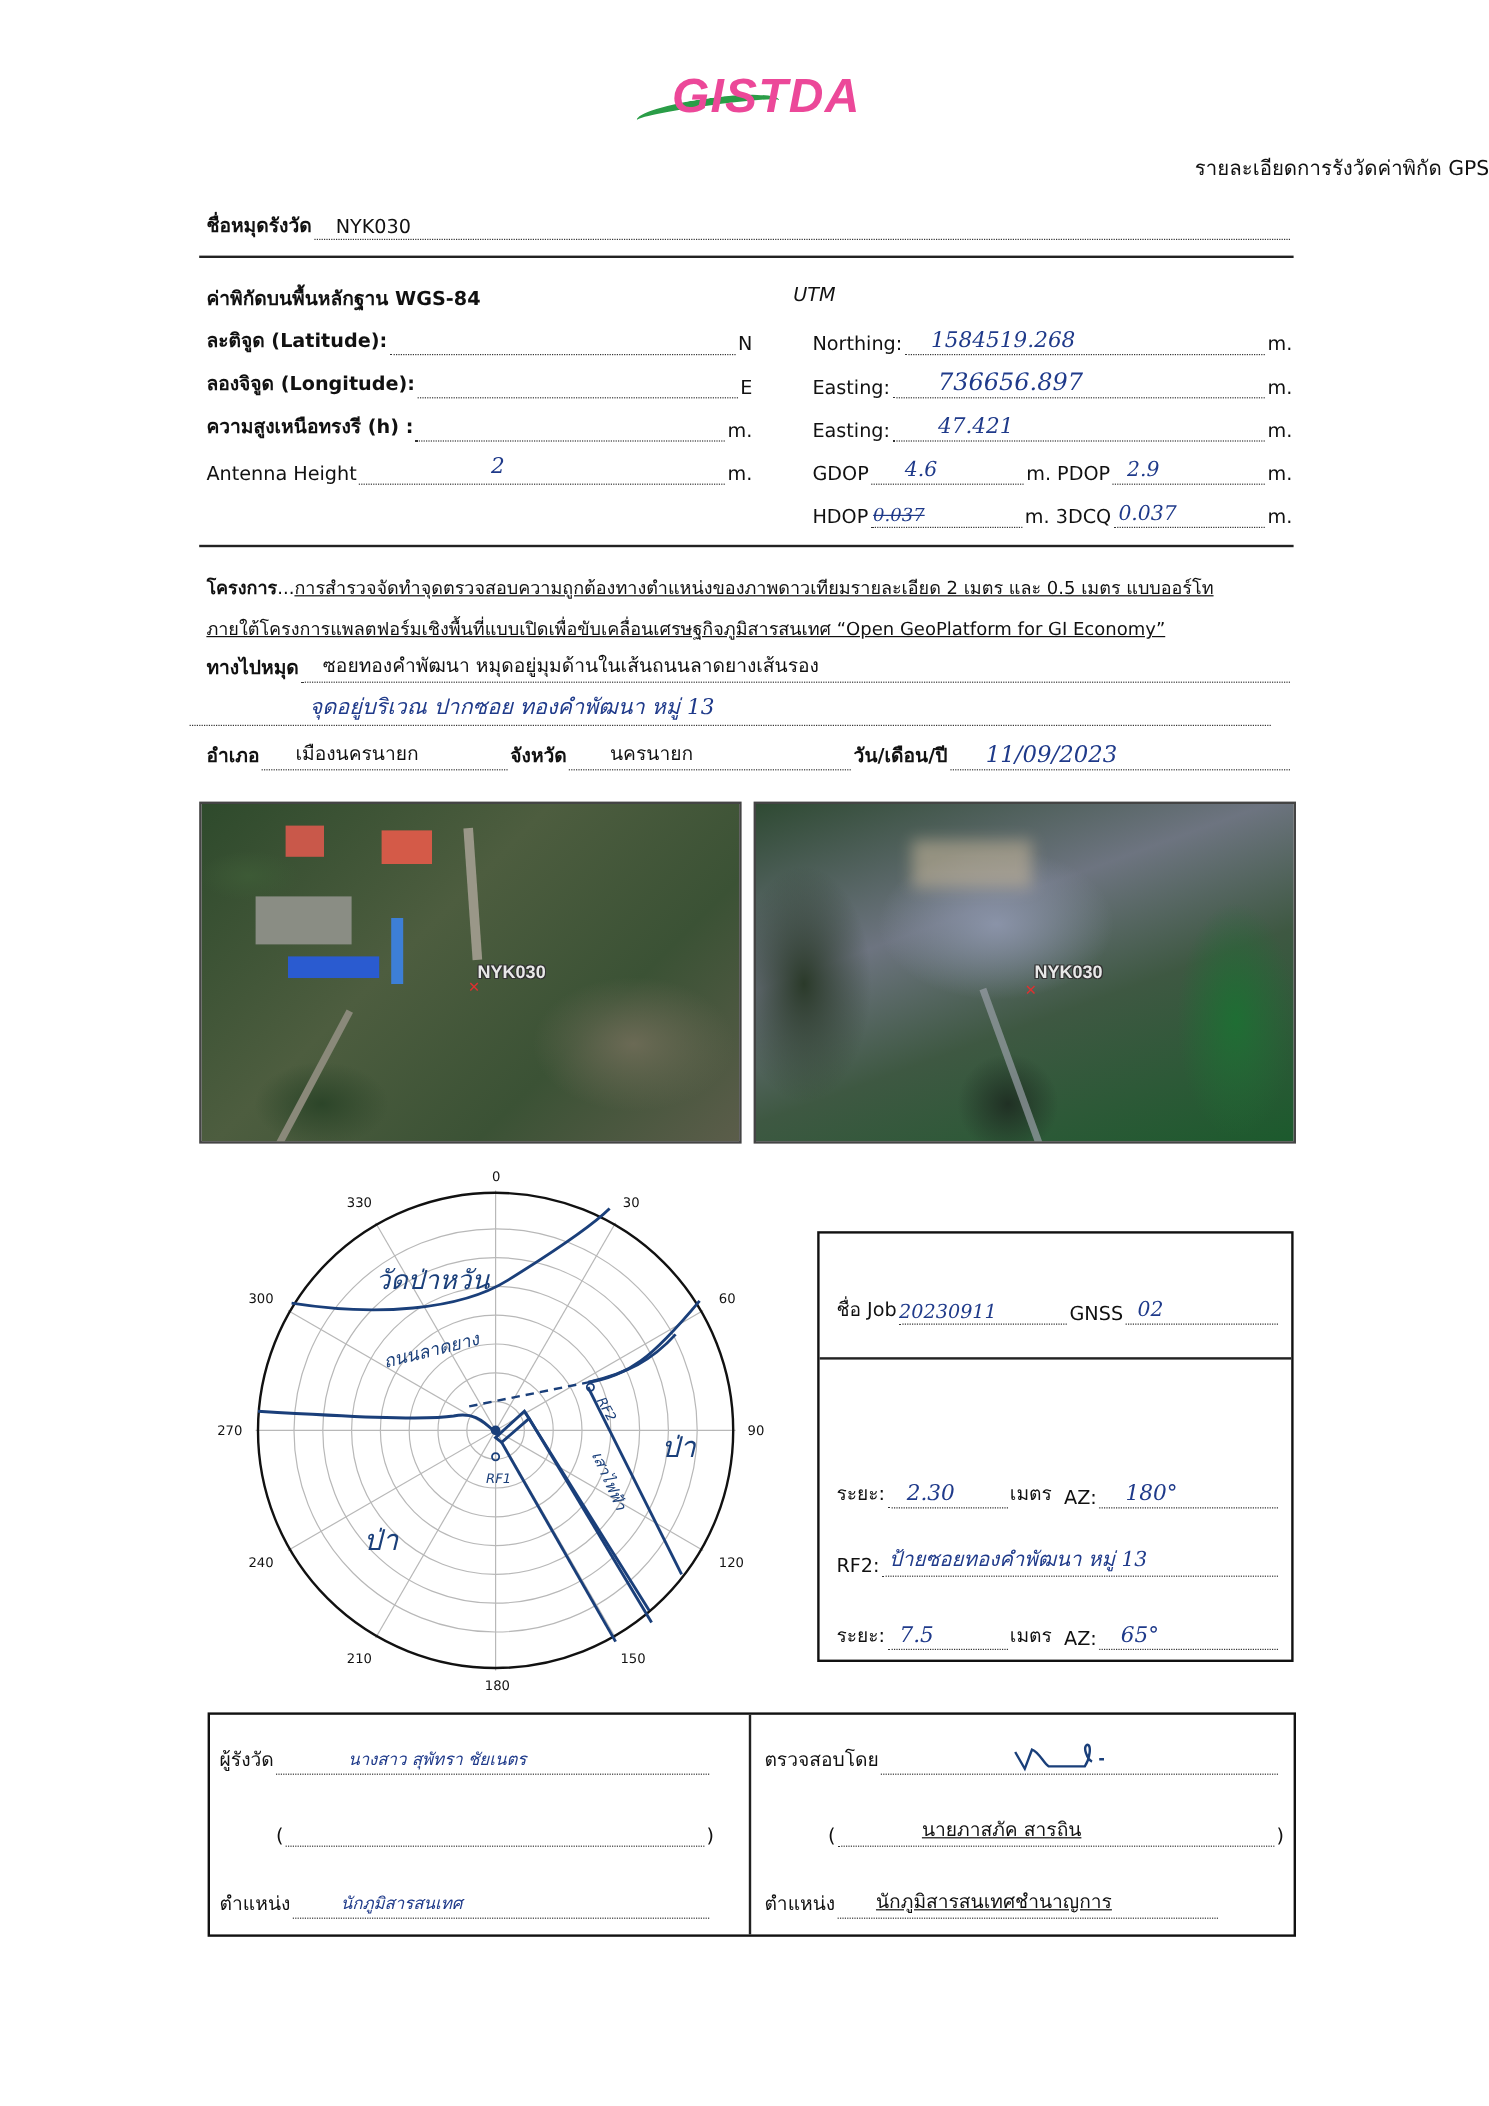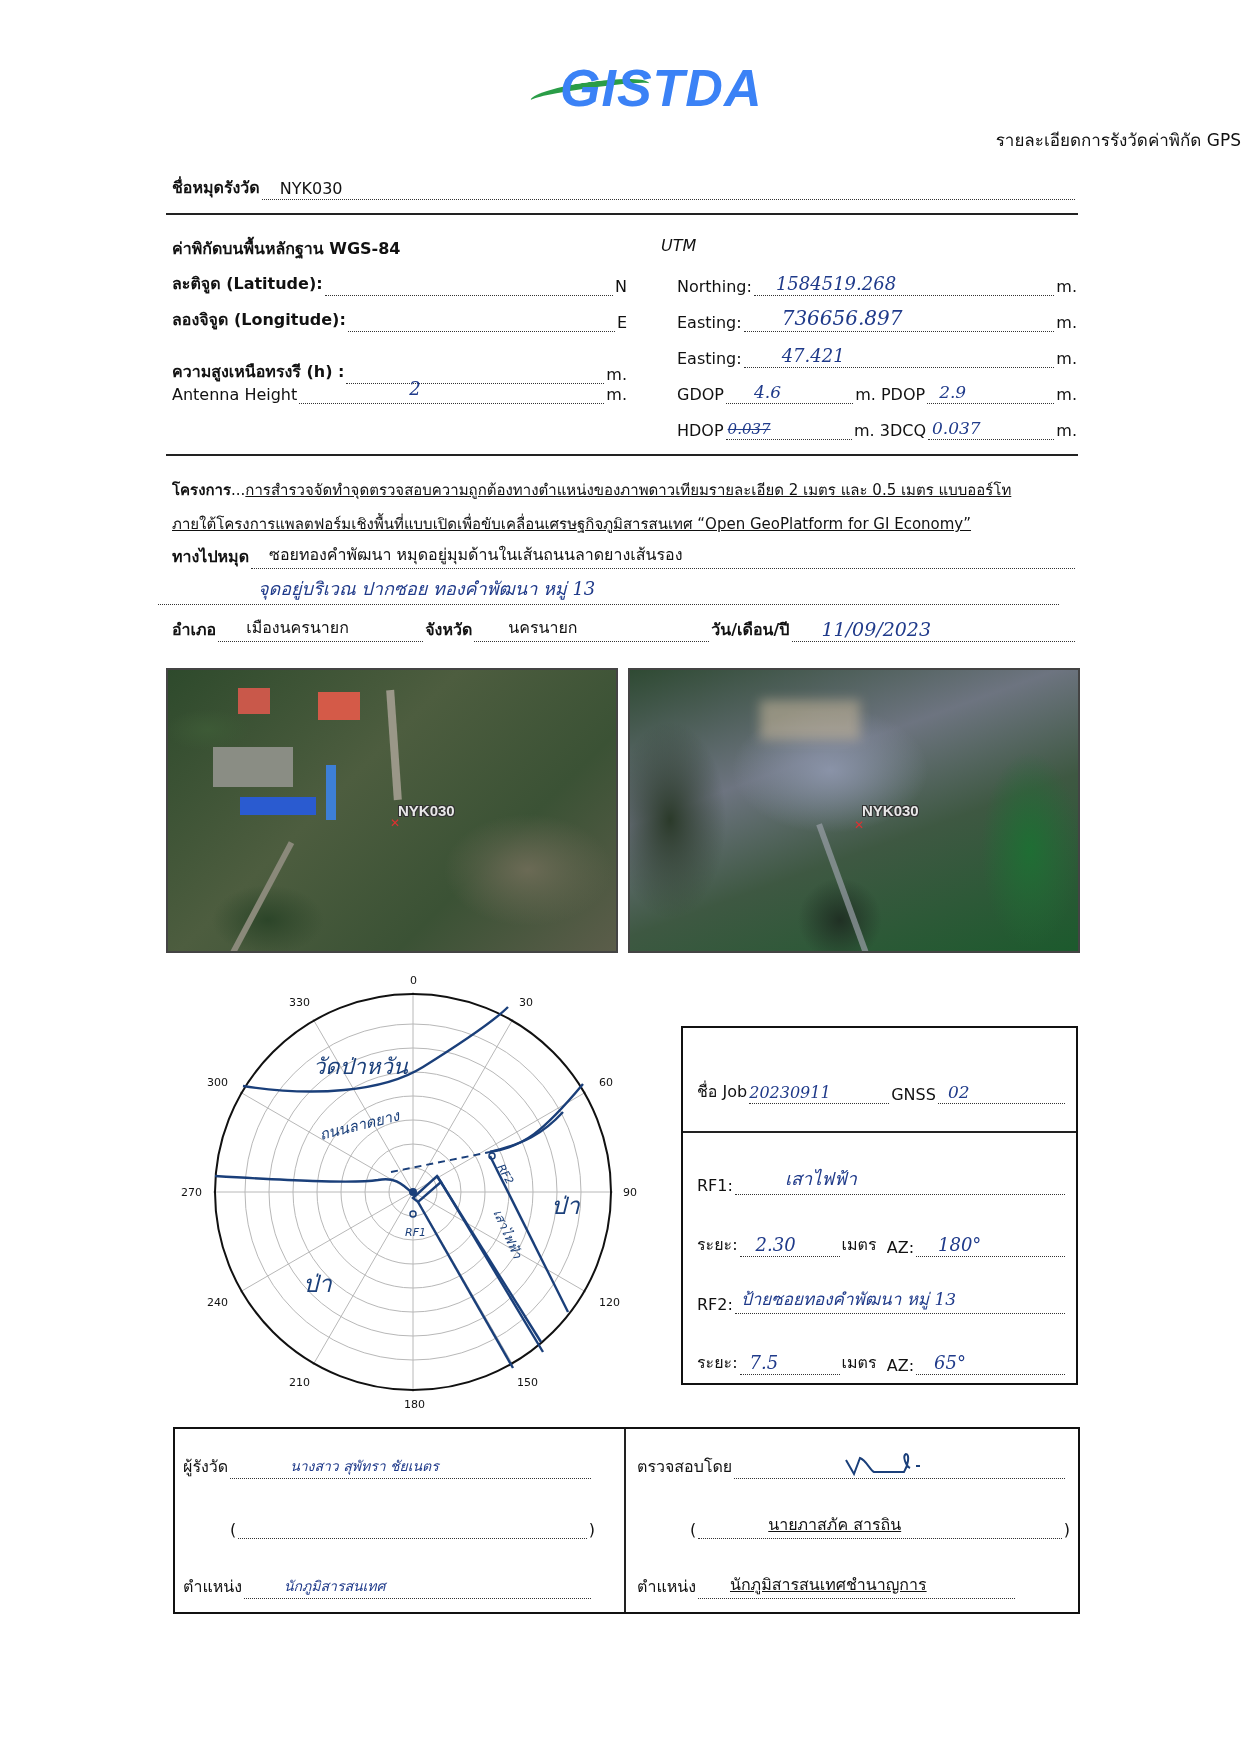--- a/index.html
+++ b/index.html
@@ -6,21 +6,21 @@
   html, body { width: 1241px; height: 1755px; background: #ffffff; }
   body { position: relative; font-family: "DejaVu Sans", "Liberation Sans", sans-serif; color: #111; overflow: hidden; }
   .abs { position: absolute; }
   .hw { font-family: "DejaVu Serif", "Liberation Serif", serif; font-style: italic; color: #1f3a8a; }
   .lbl { font-size: 16px; white-space: nowrap; }
   .bold { font-weight: bold; }
   .line { position: absolute; height: 1.5px; background: #222; }
 
   
   .logo { left: 530px; top: 52px; width: 200px; height: 68px; }
-  .logo-text { position: absolute; left: 30px; top: 6px; font-family: "Liberation Sans", sans-serif; font-size: 52px; font-weight: bold; font-style: italic; color: #3b82f6; letter-spacing: 1px; }
+  .logo-text { position: absolute; left: 30px; top: 6px; font-family: "Liberation Sans", sans-serif; font-size: 40px; font-weight: bold; font-style: italic; color: #ec4899; letter-spacing: 1px; }
   .logo-swoosh { position: absolute; left: 0; top: 30px; width: 120px; height: 20px; border-radius: 50%; border-top: 6px solid #2a9d47; transform: rotate(-8deg); }
   .doc-title { left: 0; width: 1241px; top: 126px; text-align: right; font-size: 17px; }
 
   
   .row { position: absolute; display: flex; align-items: flex-end; font-size: 16px; height: 24px; }
   .row .fill { flex: 1; border-bottom: 1.5px dotted #333; height: 18px; position: relative; margin: 0 2px; }
   .row .fill span { position: absolute; bottom: 1px; left: 0; white-space: nowrap; }
   .row .fixed { border-bottom: 1.5px dotted #333; height: 18px; position: relative; margin: 0 2px; }
   .row .fixed span { position: absolute; bottom: 1px; left: 4px; white-space: nowrap; }
 
@@ -82,21 +82,21 @@
     </div>
   <span>N</span>
 </div>
 <div class="row" style="left:172px; top:308px; width:455px;">
   <span class="bold">ลองจิจูด (Longitude):</span>
   <div class="fill">
       <span class="hw"></span>
     </div>
   <span>E</span>
 </div>
-<div class="row" style="left:172px; top:360px; width:455px;">
+<div class="row" style="left:172px; top:344px; width:455px;">
   <span class="bold">ความสูงเหนือทรงรี (h) :</span>
   <div class="fill">
       <span class="hw"></span>
     </div>
   <span>m.</span>
 </div>
 <div class="row" style="left:172px; top:380px; width:455px;">
   <span>Antenna Height</span>
   <div class="fill">
       <span class="hw" style="left:110px; bottom:4px; font-size:18px;">2</span>
@@ -272,26 +272,20 @@
     <span>ชื่อ Job</span>
     <div class="fixed" style="width:140px;">
         <span class="hw" style="left:0; font-size:16px;">20230911</span>
       </div>
     <span>GNSS</span>
     <div class="fill">
         <span class="hw" style="left:10px; font-size:17px;">02</span>
       </div>
   </div>
   <div class="divider"></div>
-  <div class="row" style="left:14px; top:143px; width:370px;">
-    <span>RF1:</span>
-    <div class="fill">
-        <span class="hw" style="left:50px; font-size:18px;">เสาไฟฟ้า</span>
-      </div>
-  </div>
   <div class="row" style="left:14px; top:205px; width:370px;">
     <span>ระยะ:</span>
     <div class="fixed" style="width:100px;">
         <span class="hw" style="left:16px; font-size:18px;">2.30</span>
       </div>
     <span>เมตร</span>&nbsp;&nbsp;
     <span>AZ:</span>
     <div class="fill">
         <span class="hw" style="left:22px; font-size:18px;">180°</span>
       </div>

